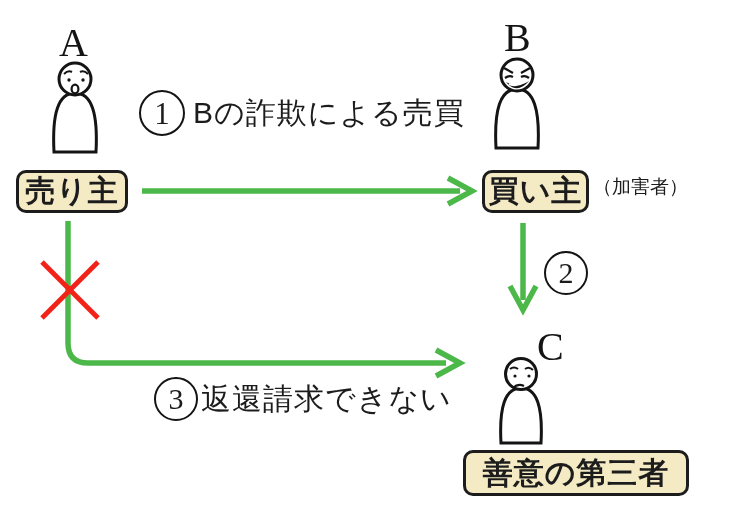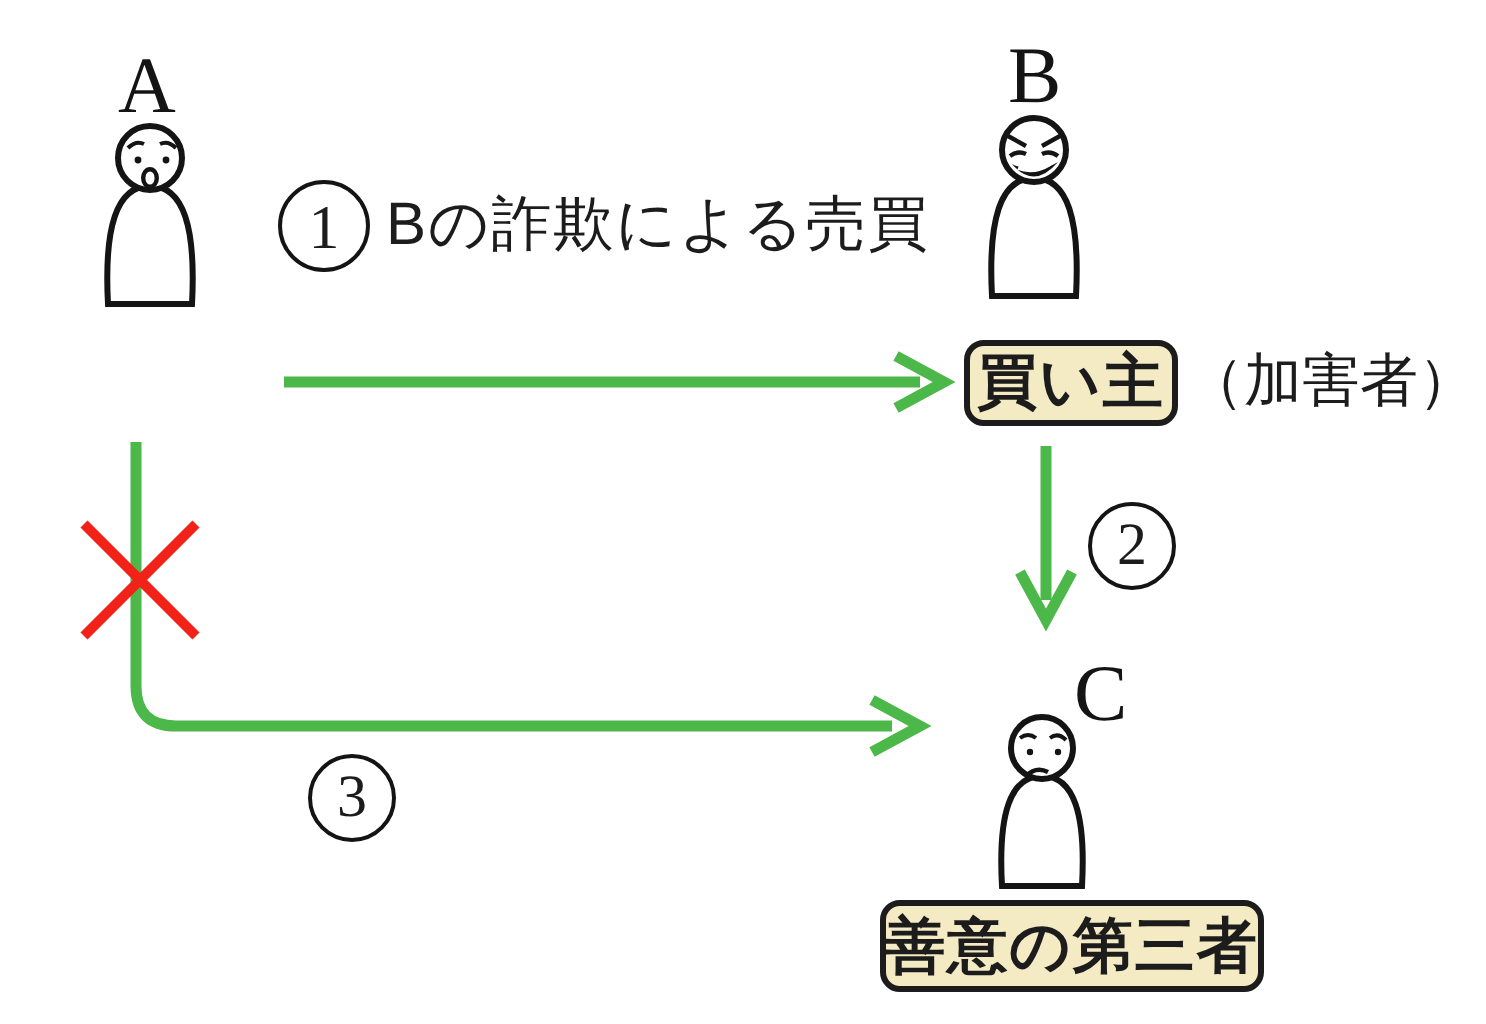--- a/index.html
+++ b/index.html
@@ -29,25 +29,25 @@
     box-sizing:border-box;
     background:#f4ebc4;
     border:3px solid #1c1c1c;
     border-radius:10px;
     display:flex;align-items:center;justify-content:center;
     font-size:30px;font-weight:600;letter-spacing:1px;
     white-space:nowrap;
   }
   .tag-seller{left:16px;top:170px;width:112px;height:43px;}
   .tag-buyer{left:482px;top:170px;width:107px;height:43px;}
-  .tag-third{left:440px;top:450px;width:192px;height:46px;}
+  .tag-third{left:463px;top:450px;width:226px;height:46px;}
 
   .note{
     position:absolute;
-    font-size:29px;font-weight:500;
+    font-size:19px;font-weight:500;
     white-space:nowrap;line-height:1;
   }
   .note-victim{left:95px;top:231px;}
   .note-perp{left:593px;top:177px;}
 
   .step{
     position:absolute;
     display:flex;align-items:center;
     white-space:nowrap;
   }
@@ -143,20 +143,22 @@
 
   <div class="step step-1">
     <span class="circled">1</span>
     <span class="step-text">Bの詐欺による売買</span>
   </div>
   <div class="step step-2">
     <span class="circled">2</span>
   </div>
   <div class="step step-3">
     <span class="circled">3</span>
+    <span class="step-text">返還請求できない</span>
   </div>
 
+  <div class="tag tag-seller">売り主</div>
   <div class="tag tag-buyer">買い主</div>
   <div class="tag tag-third">善意の第三者</div>
 
   <div class="note note-perp">（加害者）</div>
 
 </div>
 
 </body></html>

